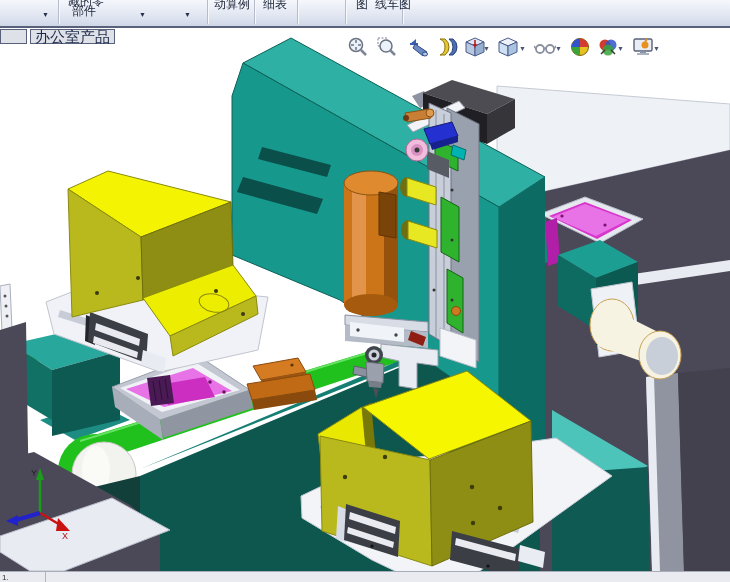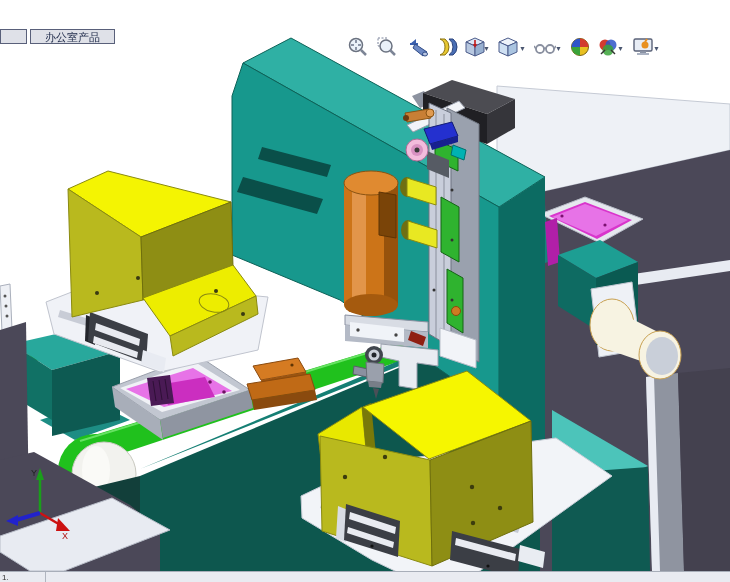--- a/index.html
+++ b/index.html
@@ -8,21 +8,21 @@
 
   
   #toolbar{position:absolute;left:0;top:0;width:730px;height:26px;
     background:linear-gradient(#f5f7fc,#dde3ef 70%,#cfd6e6);border-bottom:2px solid #59617a;overflow:hidden;}
   .tb-sep{position:absolute;top:0;width:1px;height:24px;background:#b6bccb;box-shadow:1px 0 0 #f6f8fc;}
   .tb-frag{position:absolute;color:#1c2438;font-size:12px;white-space:nowrap;}
   .tb-arrow{position:absolute;font-size:7px;color:#26304a;}
 
   
   .doc-tab{position:absolute;top:29px;height:15px;background:#dfe1e8;border:1px solid #59607a;
-    color:#1d2949;font-size:11px;line-height:14px;text-align:center;box-sizing:border-box;}
+    color:#1d2949;font-size:15px;line-height:14px;text-align:center;box-sizing:border-box;}
   #tab-stub{left:0;width:27px;}
   #tab-main{left:30px;width:85px;}
 
   
   #hud{position:absolute;left:344px;top:36px;height:24px;}
   .hud-ic{position:absolute;top:0;width:22px;height:22px;}
   .hud-arrow{position:absolute;top:9px;font-size:7px;color:#4a5670;}
 
   
   #scene{position:absolute;left:0;top:26px;}
@@ -31,20 +31,39 @@
   #statusbar{position:absolute;left:0;top:571px;width:730px;height:11px;background:#e9ebf1;
     border-top:1px solid #a8aeb9;font-size:8px;color:#333;}
   #sheet-tab{position:absolute;left:2px;top:1px;}
   #status-div{position:absolute;left:45px;top:0;width:1px;height:11px;background:#b0b5bf;}
 </style>
 </head>
 <body>
 
 <div id="app">
 
+  <div id="toolbar">
+    <div class="tb-sep" style="left:58px"></div>
+    <div class="tb-sep" style="left:207px"></div>
+    <div class="tb-sep" style="left:254px"></div>
+    <div class="tb-sep" style="left:297px"></div>
+    <div class="tb-sep" style="left:345px"></div>
+    <div class="tb-sep" style="left:402px"></div>
+
+    <span class="tb-frag" style="left:68px;top:-7px">藏的零</span>
+    <span class="tb-frag" style="left:72px;top:3px">部件</span>
+    <span class="tb-frag" style="left:214px;top:-4px">动算例</span>
+    <span class="tb-frag" style="left:263px;top:-4px">细表</span>
+    <span class="tb-frag" style="left:356px;top:-4px">图</span>
+    <span class="tb-frag" style="left:375px;top:-4px">线车图</span>
+
+    <span class="tb-arrow" style="left:42px;top:11px">▼</span>
+    <span class="tb-arrow" style="left:139px;top:11px">▼</span>
+    <span class="tb-arrow" style="left:184px;top:11px">▼</span>
+  </div>
 
   <div id="tab-stub" class="doc-tab"></div>
   <div id="tab-main" class="doc-tab">办公室产品</div>
 
   <svg id="scene" width="730" height="547" viewBox="0 26 730 547">
 
     <g>
       <polygon points="497,86 730,104 730,150 537,193 497,199" fill="#eef1f6" stroke="#c5cad4"></polygon>
       <polygon points="537,193 730,150 730,571 537,571" fill="#4b4858"></polygon>
       <polygon points="571,283 730,260 730,271 575,294" fill="#e8ebf2"></polygon>

